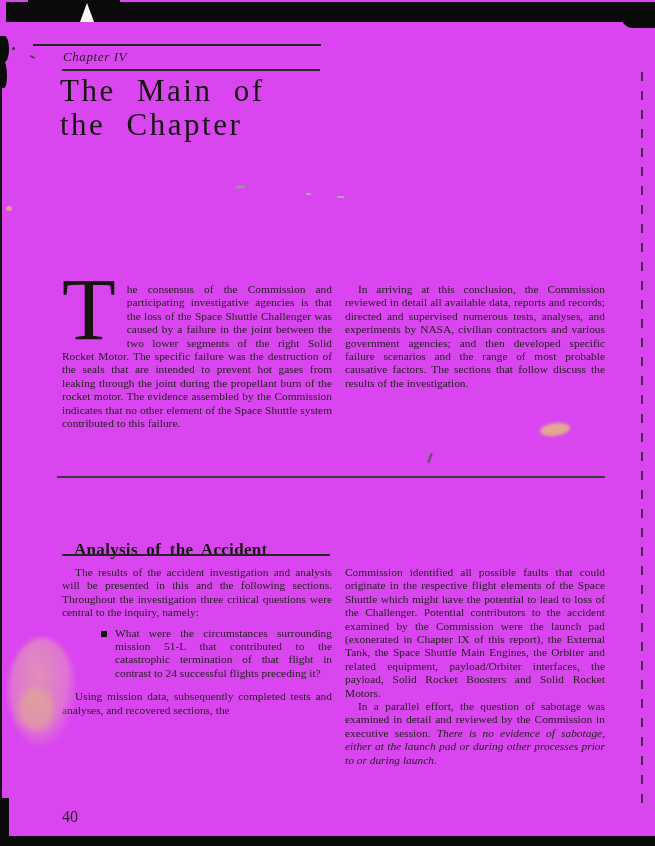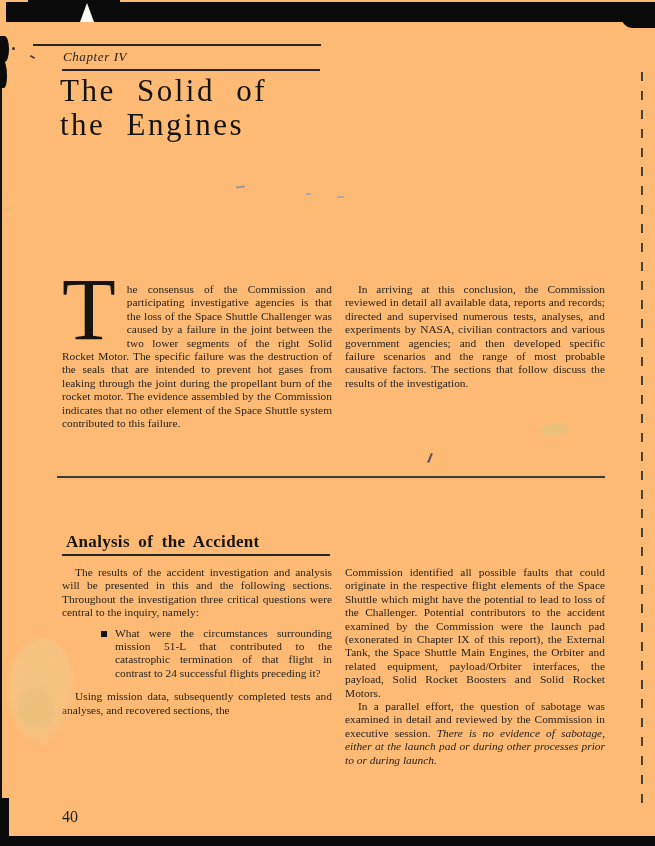--- a/index.html
+++ b/index.html
@@ -1,38 +1,38 @@
 <!DOCTYPE html>
 <html><head>
 <meta charset="utf-8">
 <style>
   html,body { margin:0; padding:0; background:#1a1a1a; }
   .page {
     position:relative; width:655px; height:846px;
-    background:#fdba74; overflow:hidden;
+    background:#d946ef; overflow:hidden;
     font-family:"Liberation Serif", serif; color:#211f1c;
   }
   
   .rule-top    { position:absolute; left:33px; top:44px; width:288px; height:2.4px; background:#262626; }
   .chapter-lab { position:absolute; left:63px; top:49px; font-style:italic; font-size:13px; letter-spacing:.6px; }
   .rule-sub    { position:absolute; left:62px; top:69px; width:258px; height:1.8px; background:#262626; }
   .page-title  { position:absolute; left:60px; top:74px; margin:0; font-weight:400;
                  font-size:31px; line-height:33.5px; letter-spacing:2.5px; word-spacing:11px; color:#151310; }
   
   .cols { position:absolute; display:flex; gap:13px; align-items:flex-start; }
   .intro-cols    { left:62px; top:283px; width:543px; }
   .analysis-cols { left:62px; top:566px; width:543px;justify-content:space-between; }
   .col-l { width:270px; }
   .col-r { width:260px; }
   .page p { margin:0; font-size:11.4px; line-height:13.4px; text-align:justify; }
   .ind { text-indent:13px;font-family:Liberation Serif, serif; }
   .dropcap { float:left; font-size:88px; line-height:54px; margin:0 11px 0 0; color:#17140f; }
   
   .divider      { position:absolute; left:57px; top:476px; width:548px; height:1.6px; background:#3b3b3b; }
-  .sec-heading  { position:absolute; left:62px; top:528px; margin:4px; font-size:17px; font-weight:700;
+  .sec-heading  { position:absolute; left:62px; top:528px; margin:12px; font-size:17px; font-weight:700;
                   letter-spacing:.3px; word-spacing:4px; color:#17140f; }
   .heading-rule { position:absolute; left:62px; top:554px; width:268px; height:1.8px; background:#262626; }
   ul.bullets { margin:7px 0 0 0; padding:0 0 0 39px; list-style:none; }
   ul.bullets li { position:relative; padding-left:14px; font-size:11.4px; line-height:13.4px; text-align:justify; }
   ul.bullets li::before { content:""; position:absolute; left:0; top:4px; width:6px; height:6px; background:#141414; }
   .sp-top { margin-top:10px !important; }
   .pg-num { position:absolute; left:62px; top:808px; font-size:16px; }
   
   .band-top   { position:absolute; left:6px; top:2px; width:649px; height:20px; background:#0b0b0b; }
   .band-notch { position:absolute; left:80px; top:3px; width:0; height:0;
@@ -66,21 +66,21 @@
   .mk6 { left:30px; top:56px; width:5px; height:2px; background:#444; transform:rotate(30deg); }
 </style>
 </head>
 <body>
 
 <div class="page">
 
   <div class="rule-top"></div>
   <div class="chapter-lab">Chapter IV</div>
   <div class="rule-sub"></div>
-  <h1 class="page-title"><span>The Solid of</span><br><span>the Engines</span></h1>
+  <h1 class="page-title"><span>The Main of</span><br><span>the Chapter</span></h1>
 
   <div class="cols intro-cols">
     <div class="col-l">
       <p><span class="dropcap">T</span><span>he consensus of the Commission and participating investigative agencies is that the loss of the Space Shuttle Challenger was caused by a failure in the joint between the two lower segments of the right Solid Rocket Motor. The specific failure was the destruction of the seals that are intended to prevent hot gases from leaking through the joint during the propellant burn of the rocket motor. The evidence assembled by the Commission indicates that no other element of the Space Shuttle system contributed to this failure.</span></p>
     </div>
     <div class="col-r">
       <p class="ind">In arriving at this conclusion, the Commission reviewed in detail all available data, reports and records; directed and supervised numerous tests, analyses, and experiments by NASA, civilian contractors and various government agencies; and then developed specific failure scenarios and the range of most probable causative factors. The sections that follow discuss the results of the investigation.</p>
     </div>
   </div>
 

